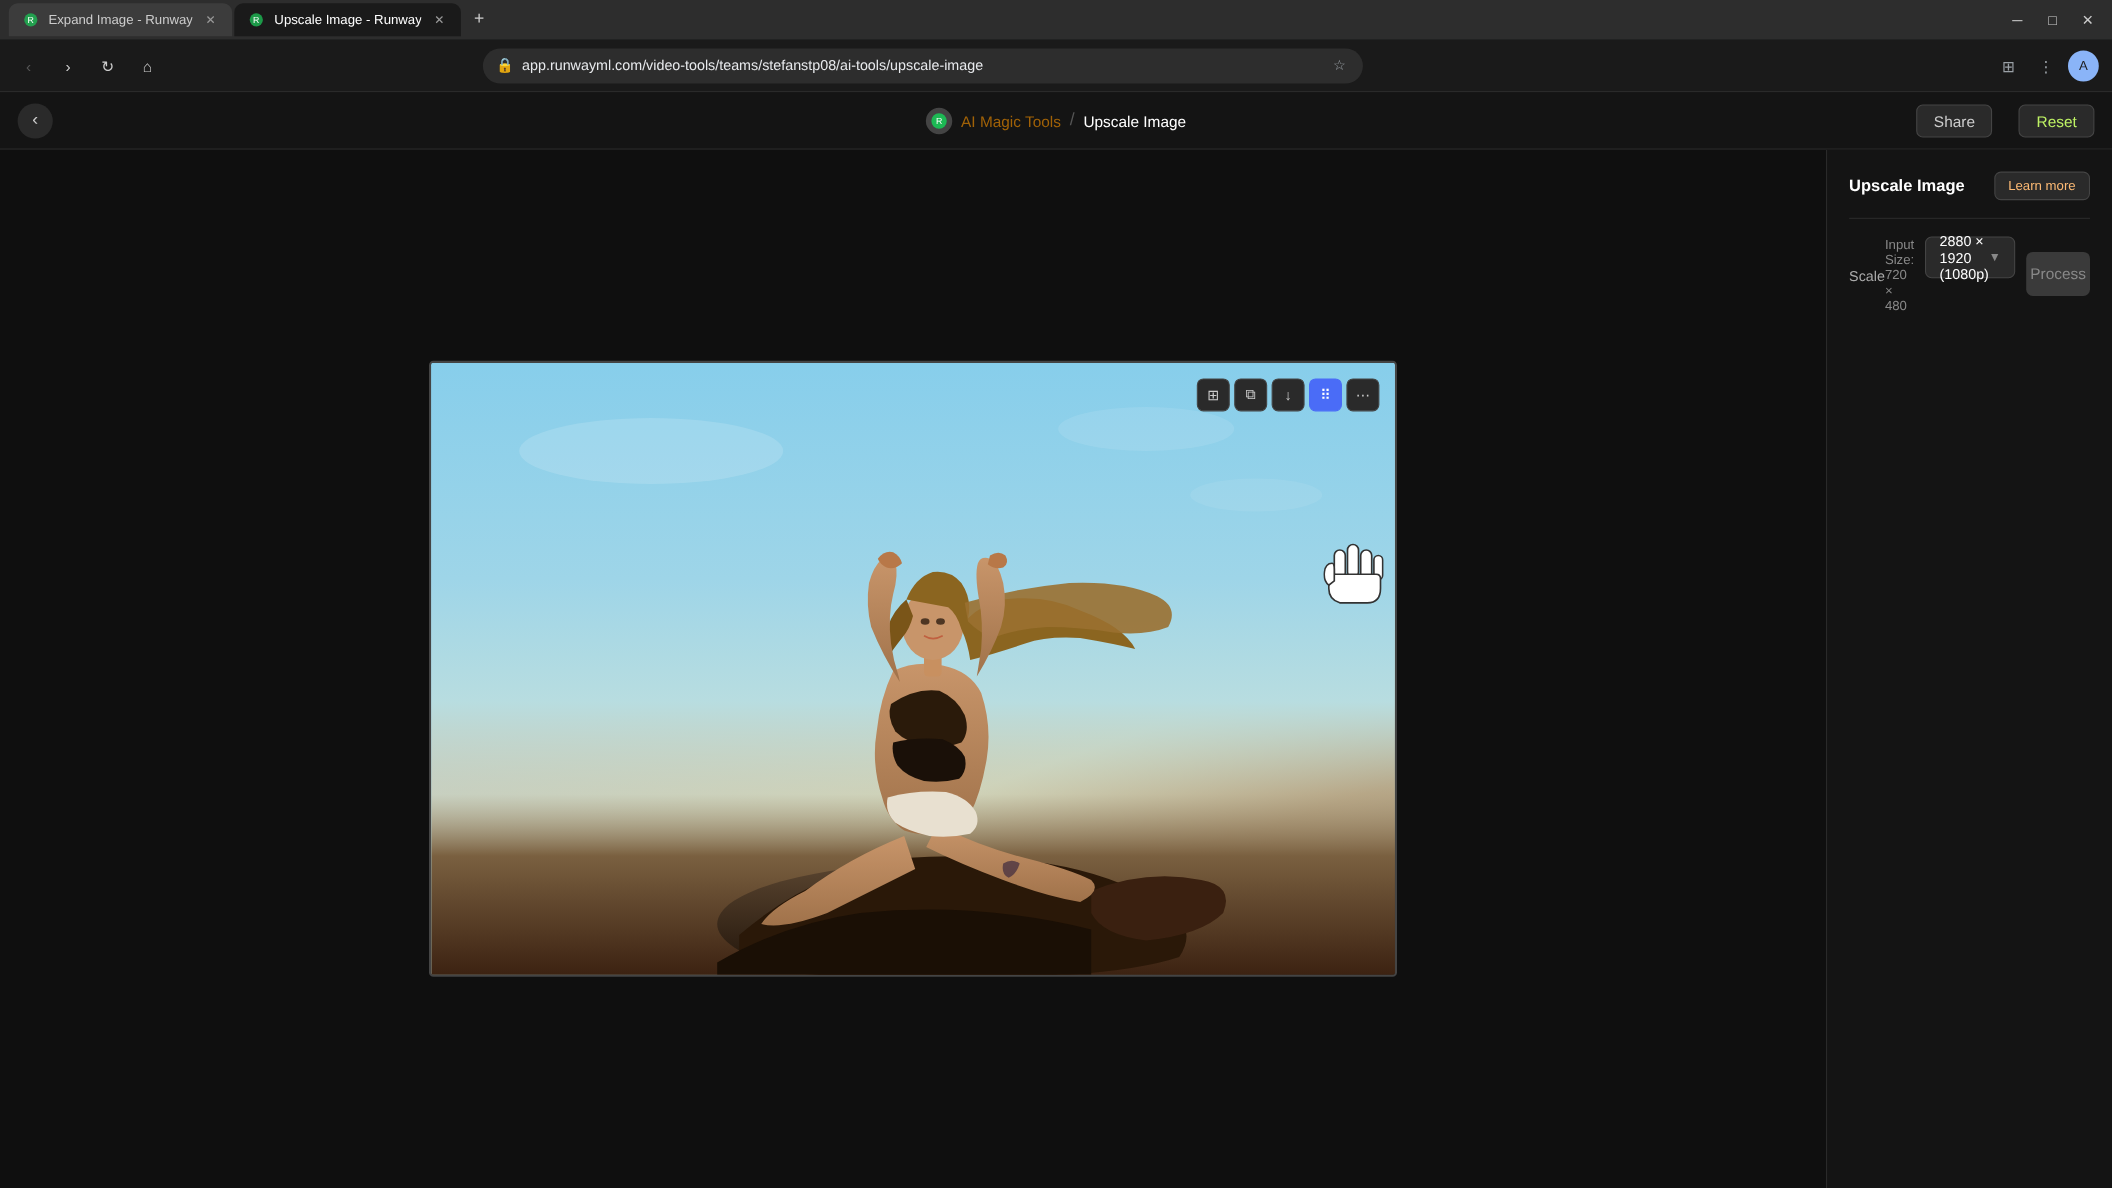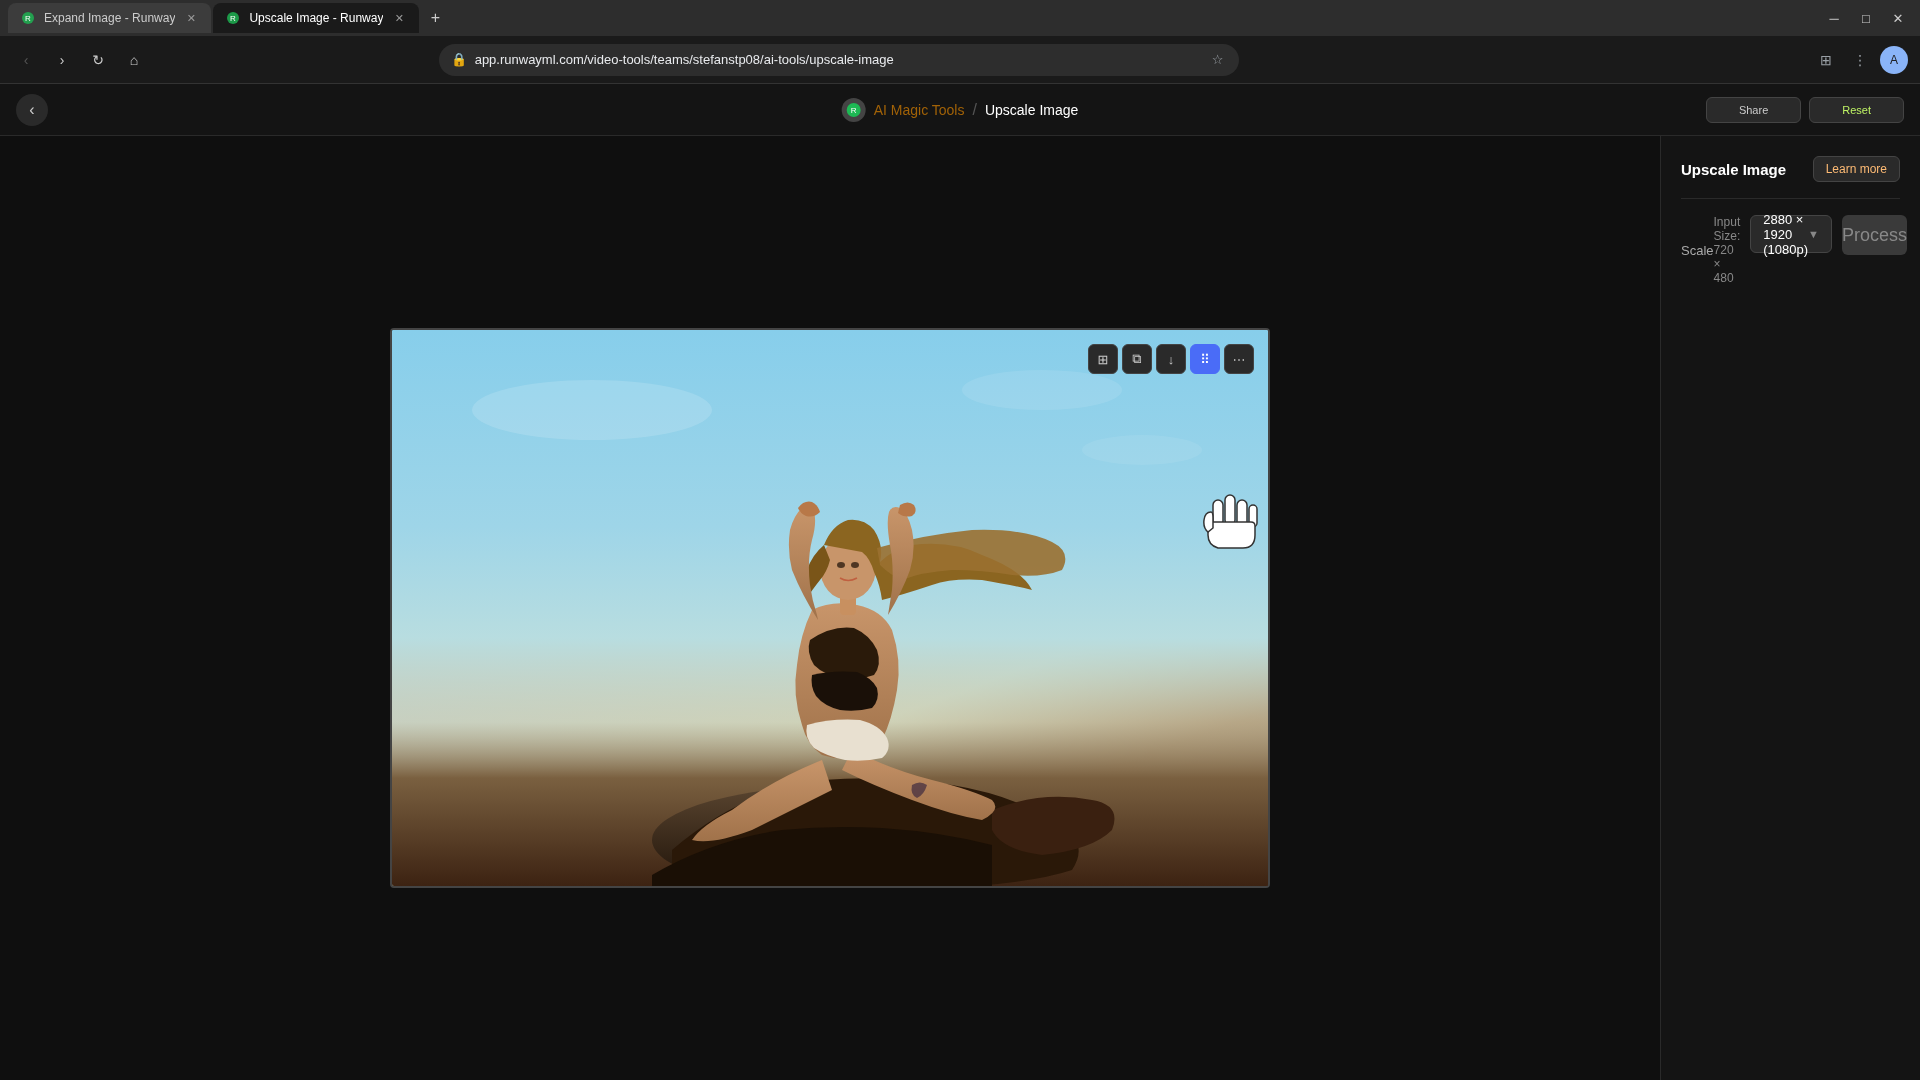--- a/index.html
+++ b/index.html
@@ -275,26 +275,27 @@
       font-weight: 500;
     }
 
     .topbar-actions {
       margin-left: auto;
       display: flex;
       gap: 8px;
     }
 
     .topbar-btn {
-      padding: 6px 32px;
+      padding: 6px 15px;
       border-radius: 6px;
-      font-size: 11px;
+      font-size: 14px;
       cursor: pointer;
       border: none;
       font-weight: 500;
+      margin-left: 16px;
     }
 
     .share-btn {
       background: #2a2a2a;
       color: #ccc;
       border: 1px solid #444;
     }
 
     .reset-btn {
       background: #2a2a2a;
@@ -455,23 +456,24 @@
       font-size: 11px;
     }
 
     .process-btn {
       width: 100%;
       height: 40px;
       background: #3a3a3a;
       border: none;
       border-radius: 6px;
       color: #888;
-      font-size: 18px;
+      font-size: 14px;
       cursor: pointer;
       font-weight: 500;
+      margin-top: 14px;
     }
 
     .toggle-btn {
       width: 100%;
       height: 40px;
       background: #2a2a2a;
       border: 1px solid #3a3a3a;
       border-radius: 6px;
       color: #888;
       font-size: 14px;

